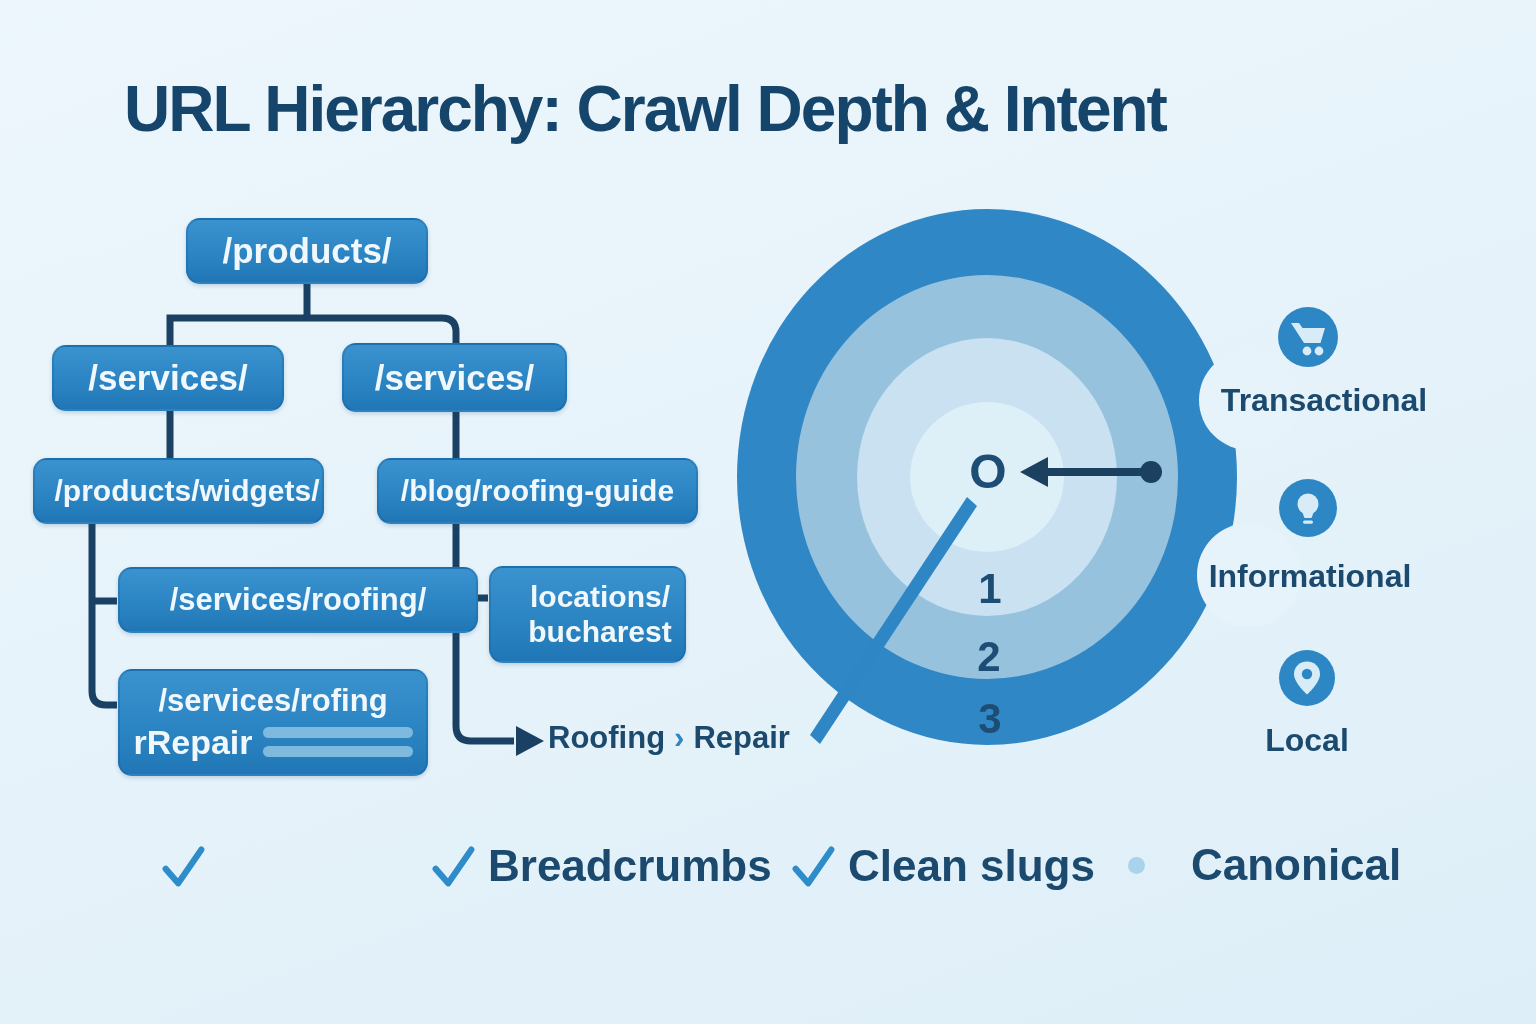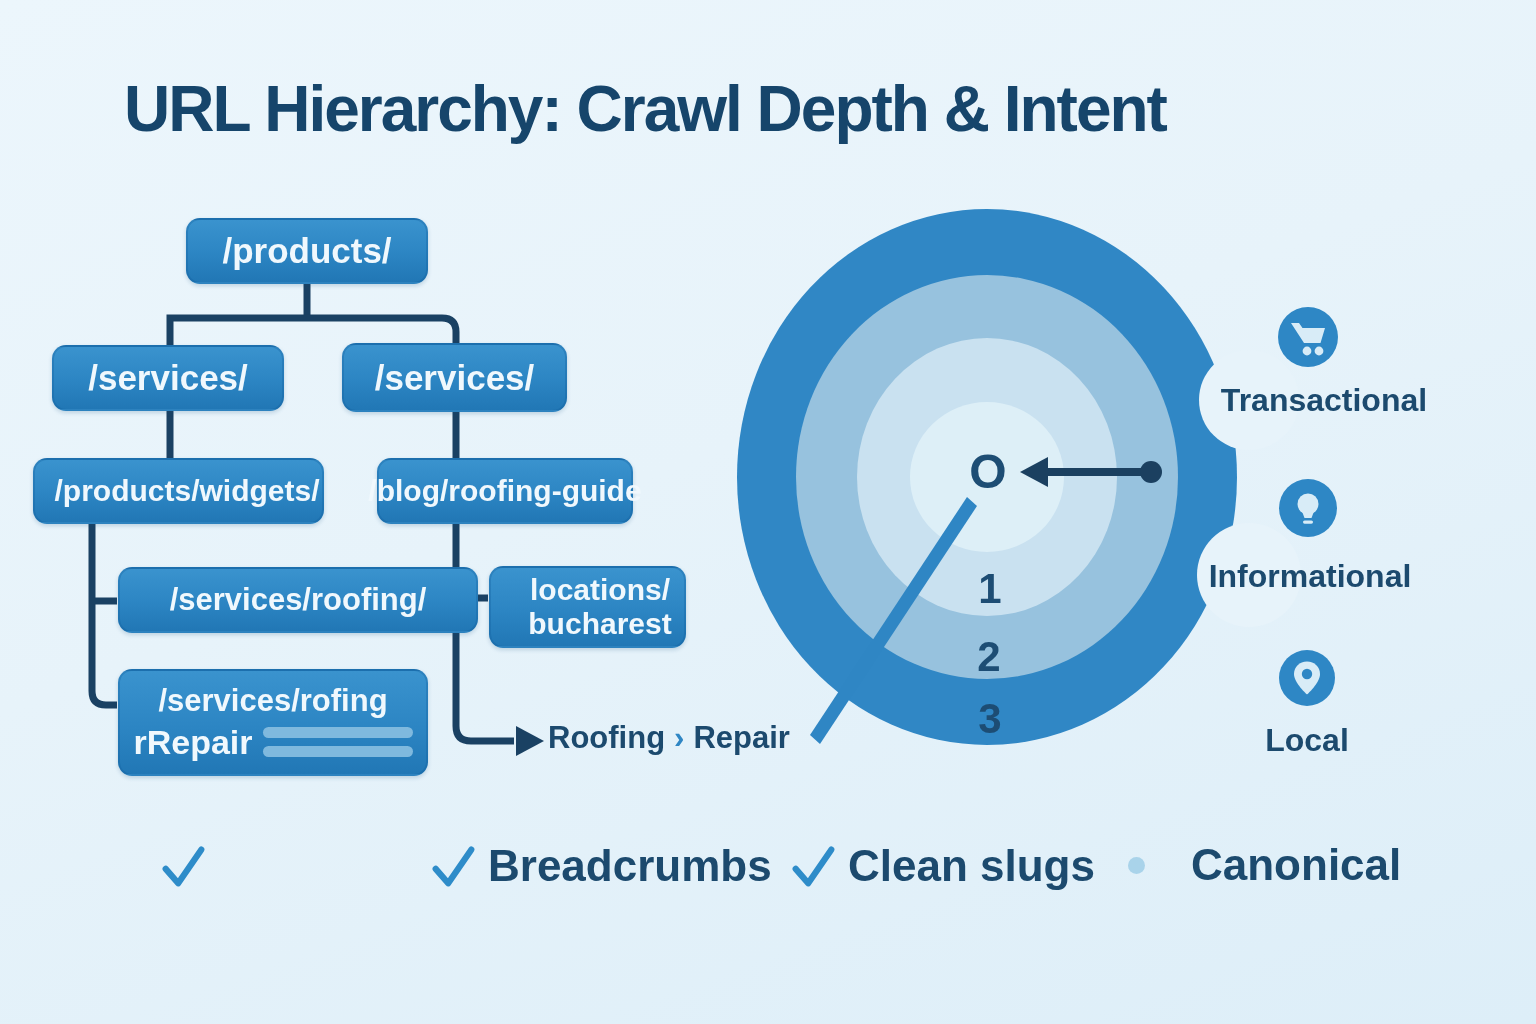--- a/index.html
+++ b/index.html
@@ -108,23 +108,23 @@
     <text class="svgtext" x="1310" y="587" font-size="32" fill="#1c4a6e" text-anchor="middle">Informational</text>
     <text class="svgtext" x="1307" y="751" font-size="32" fill="#1c4a6e" text-anchor="middle">Local</text>
   </svg>
 
   <div class="title">URL Hierarchy: Crawl Depth &amp; Intent</div>
 
   <div class="node" style="left:186px;top:218px;width:242px;height:66px;font-size:35px;">/products/</div>
   <div class="node" style="left:52px;top:345px;width:232px;height:66px;font-size:35px;">/services/</div>
   <div class="node" style="left:342px;top:343px;width:225px;height:69px;font-size:35px;">/services/</div>
   <div class="node" style="left:33px;top:458px;width:291px;height:66px;font-size:30px;padding-left:17px;">/products/widgets/</div>
-  <div class="node" style="left:377px;top:458px;width:256px;height:66px;font-size:30px;">/blog/roofing-guide</div>
+  <div class="node" style="left:377px;top:458px;width:321px;height:66px;font-size:30px;">/blog/roofing-guide</div>
   <div class="node" style="left:118px;top:567px;width:360px;height:66px;font-size:31px;">/services/roofing/</div>
-  <div class="node two-line" style="left:489px;top:566px;width:197px;height:82px;font-size:30px;padding-left:25px;">
+  <div class="node two-line" style="left:489px;top:566px;width:197px;height:97px;font-size:30px;padding-left:25px;">
     <span>locations/</span>
     <span>bucharest</span>
   </div>
   <div class="node two-line" style="left:118px;top:669px;width:310px;height:107px;font-size:31px;">
     <span>/services/rofing</span>
     <span class="rofing-row">
       <span style="font-size:34px;">rRepair</span>
       <span class="bars">
         <span class="bar"></span>
         <span class="bar"></span>

